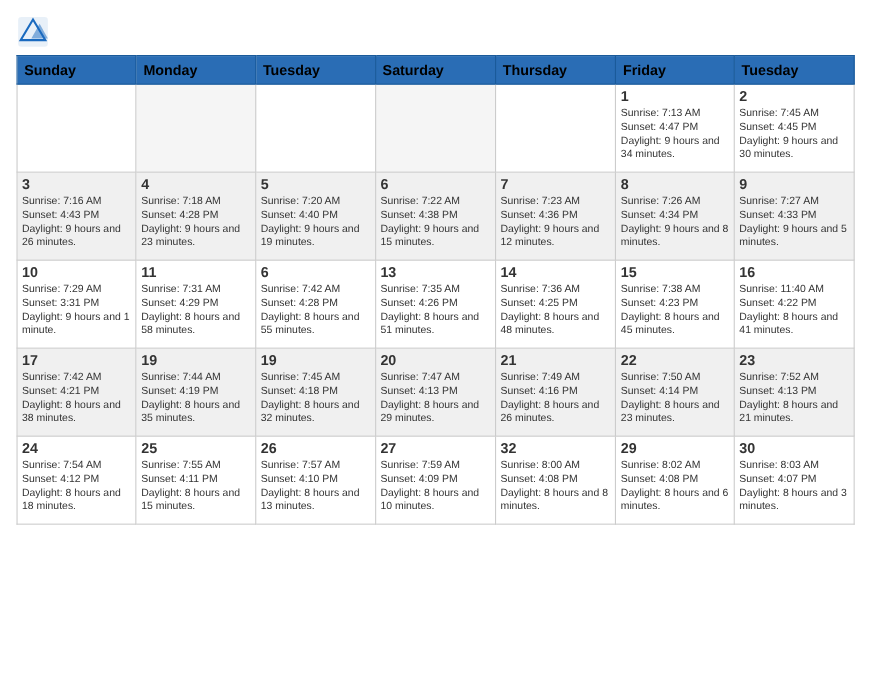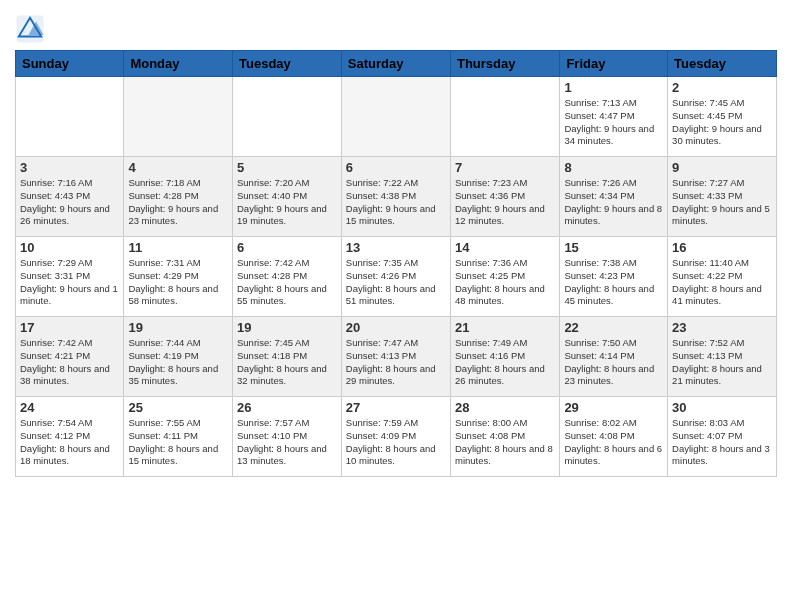--- a/index.html
+++ b/index.html
@@ -295,21 +295,21 @@
 Sunset: 4:10 PM
 Daylight: 8 hours and 13 minutes.</div>
           </td>
           <td>
             <span class="day-number">27</span>
             <div class="day-info">Sunrise: 7:59 AM
 Sunset: 4:09 PM
 Daylight: 8 hours and 10 minutes.</div>
           </td>
           <td>
-            <span class="day-number">28</span>
+            <span class="day-number">32</span>
             <div class="day-info">Sunrise: 8:00 AM
 Sunset: 4:08 PM
 Daylight: 8 hours and 8 minutes.</div>
           </td>
           <td>
             <span class="day-number">29</span>
             <div class="day-info">Sunrise: 8:02 AM
 Sunset: 4:08 PM
 Daylight: 8 hours and 6 minutes.</div>
           </td>

